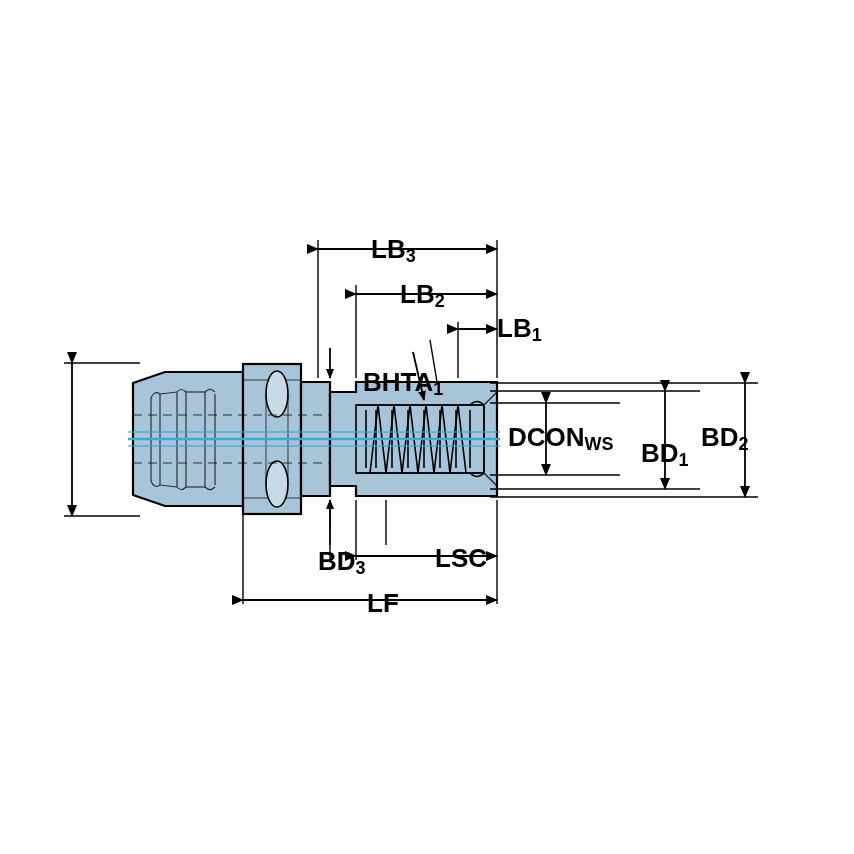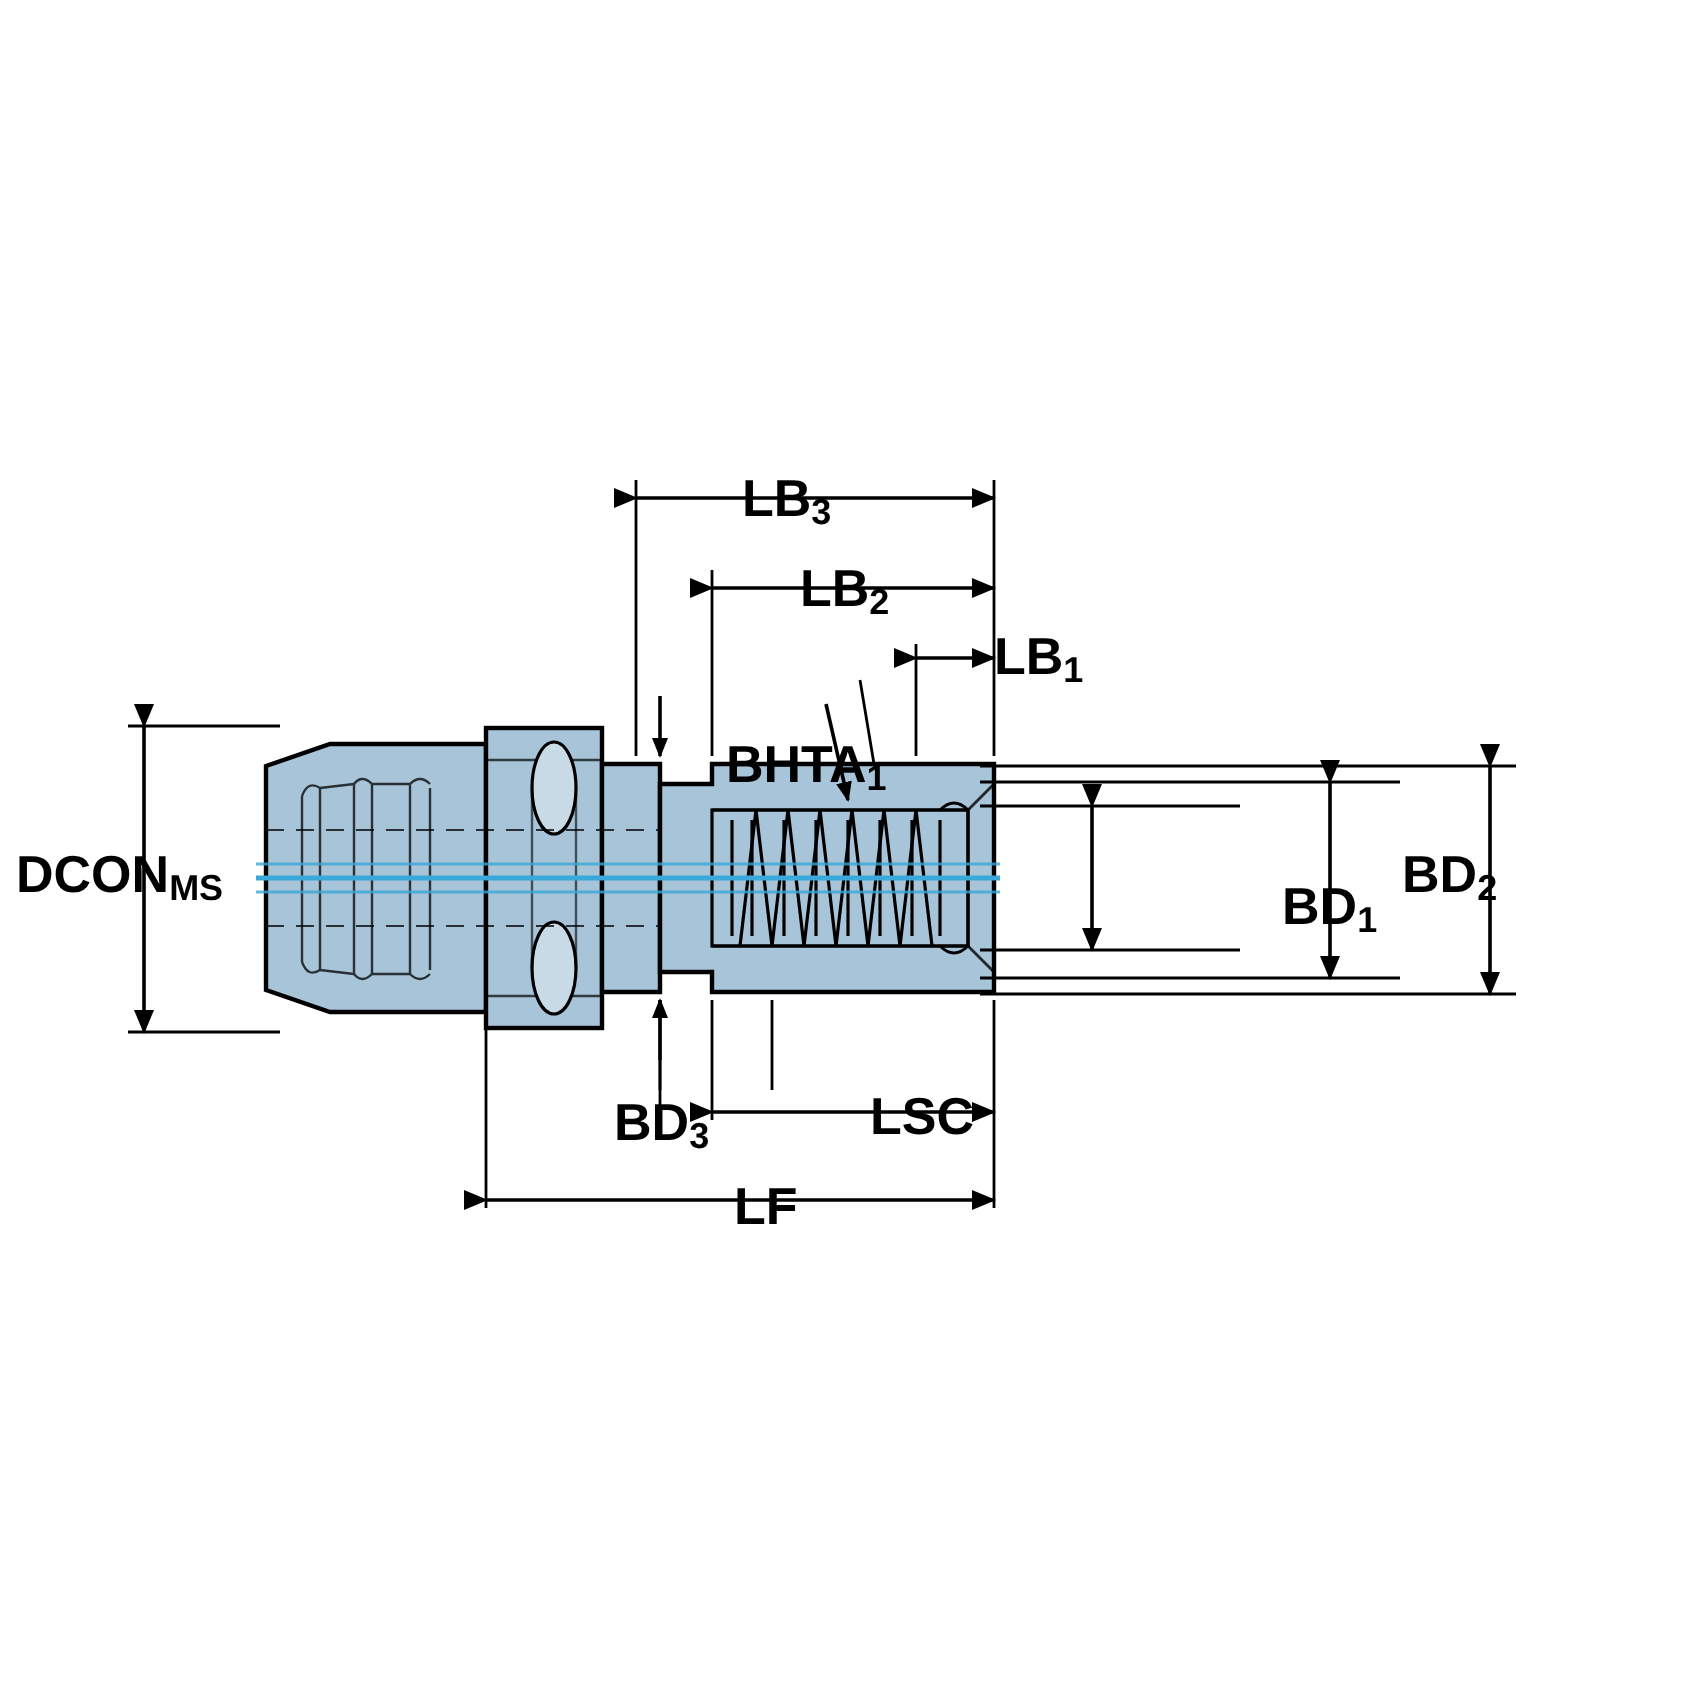--- a/index.html
+++ b/index.html
@@ -186,34 +186,34 @@
   </div>
 
   <div class="lbl" style="left:497px; top:315px;">
     <span class="main">LB</span><span class="sub">1</span>
   </div>
 
   <div class="lbl" style="left:363px; top:331px;margin-top:38px;">
     <span class="main">BHTA</span><span class="sub">1</span>
   </div>
 
-  <div class="lbl" style="left:8px; top:424px;">
-    <span class="main">DCON</span><span class="sub">MS</span>
-  </div>
-
+
+  <div class="lbl" style="left:508px; top:424px;">
+    <span class="main">DCON</span><span class="sub">WS</span>
+  </div>
 
   <div class="lbl" style="left:641px; top:440px;">
     <span class="main">BD</span><span class="sub">1</span>
   </div>
 
   <div class="lbl" style="left:701px; top:424px;">
     <span class="main">BD</span><span class="sub">2</span>
   </div>
 
-  <div class="lbl" style="left:307px; top:548px;text-align:right;">
+  <div class="lbl" style="left:318px; top:548px;text-align:right;">
     <span class="main">BD</span><span class="sub">3</span>
   </div>
 
   <div class="lbl" style="left:435px; top:545px;">
     <span class="main">LSC</span><span class="sub"></span>
   </div>
 
   <div class="lbl" style="left:354px; top:590px;margin-left:13px;">
     <span class="main">LF</span><span class="sub"></span>
   </div>

